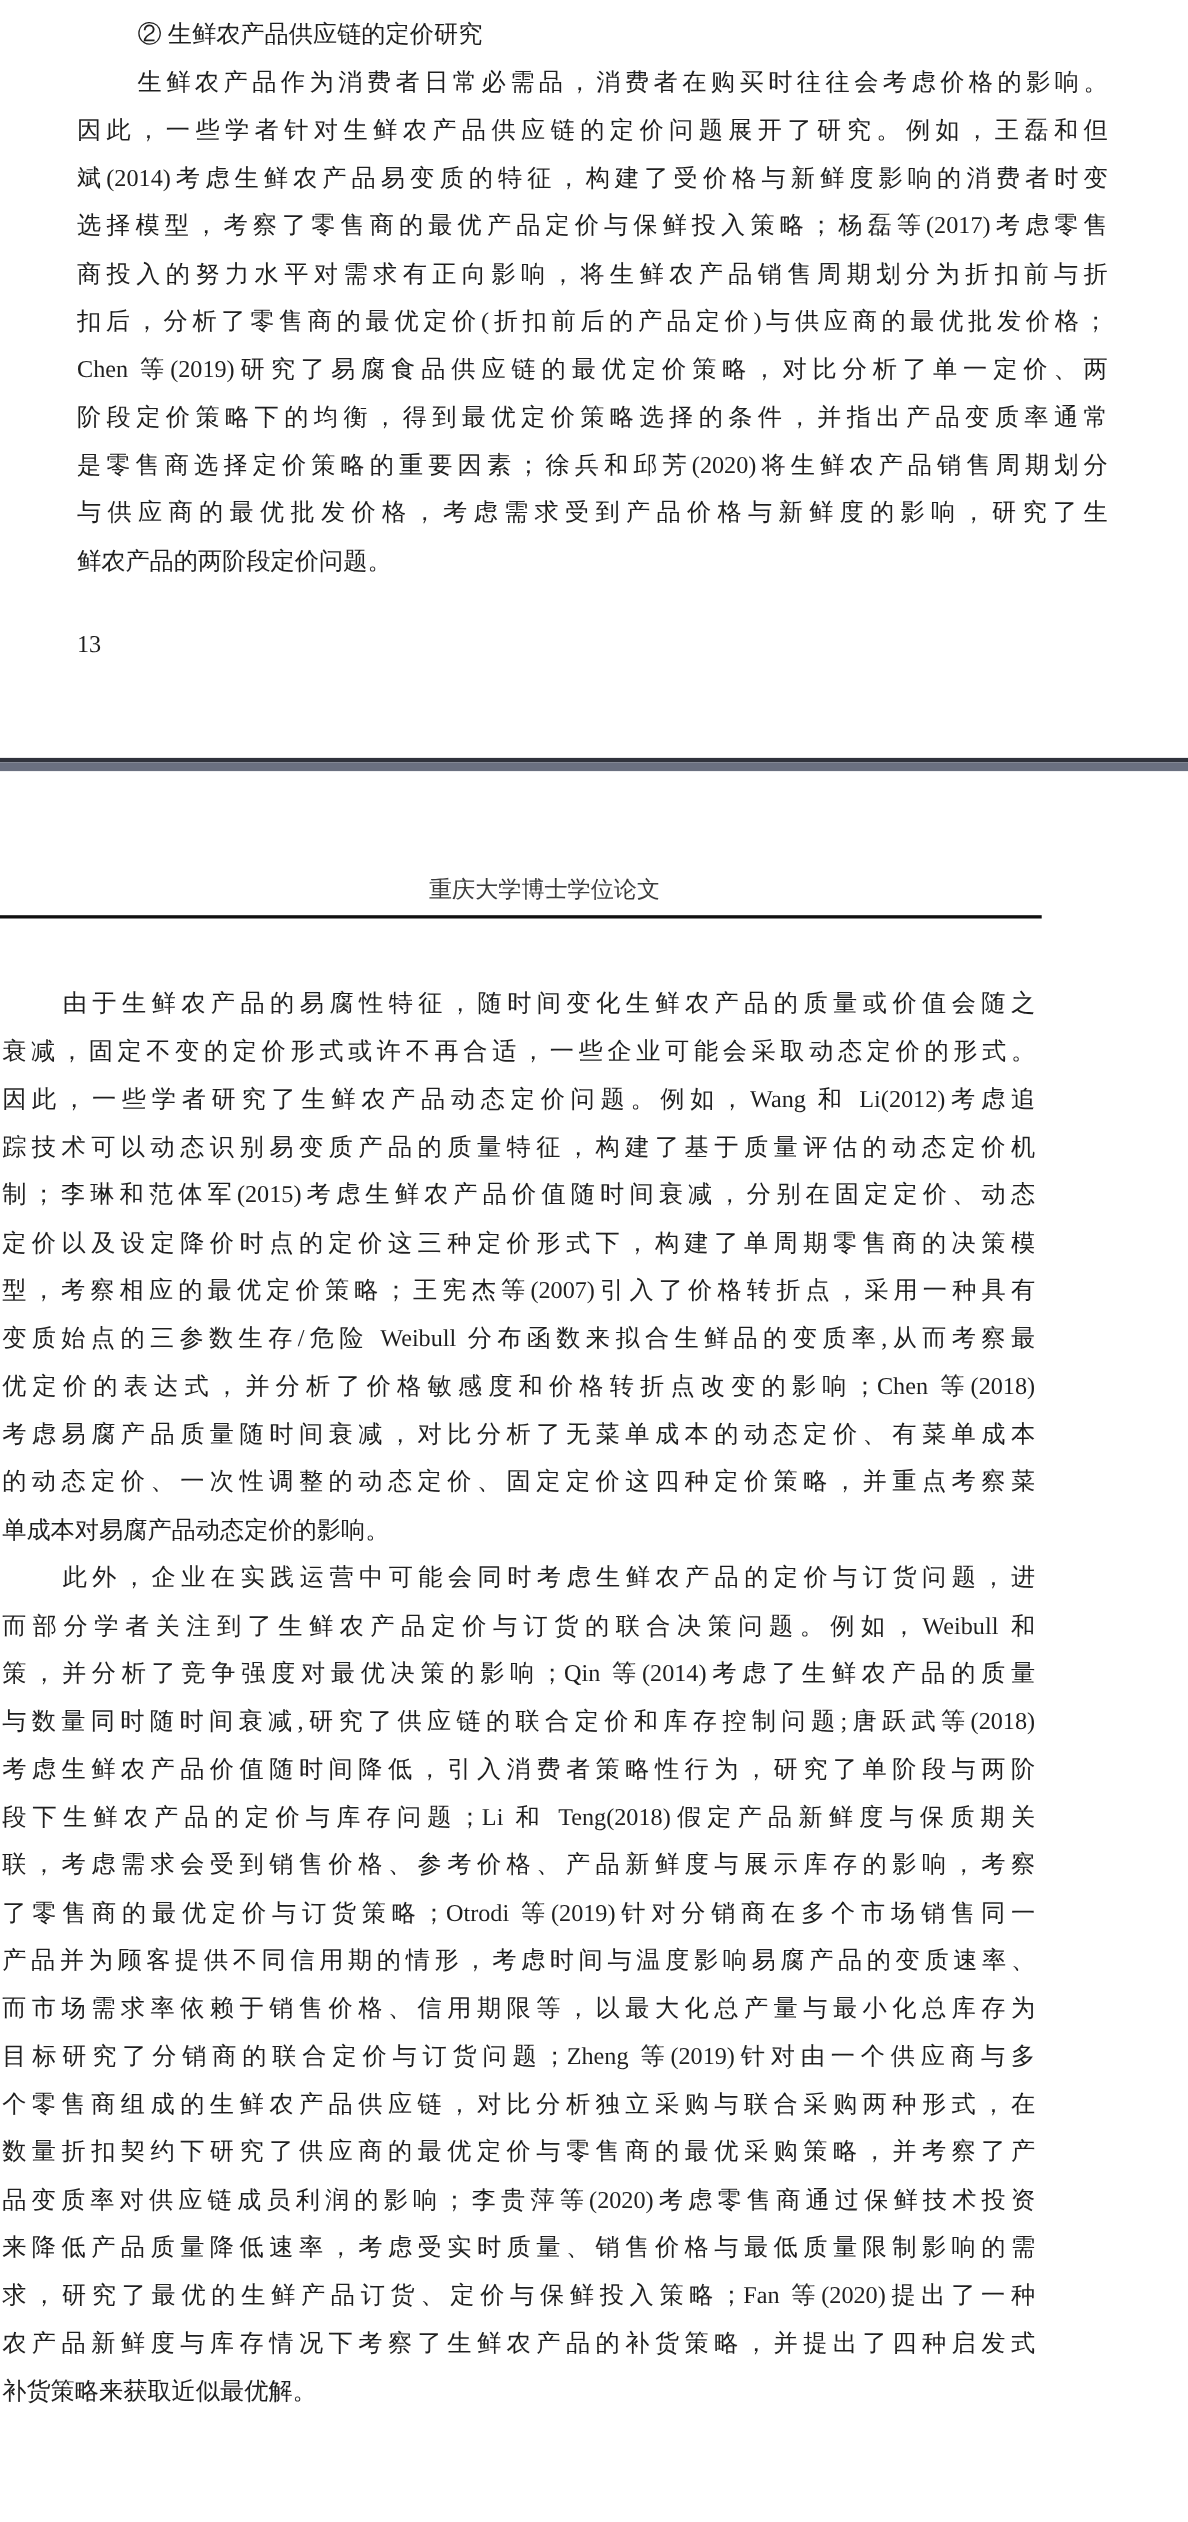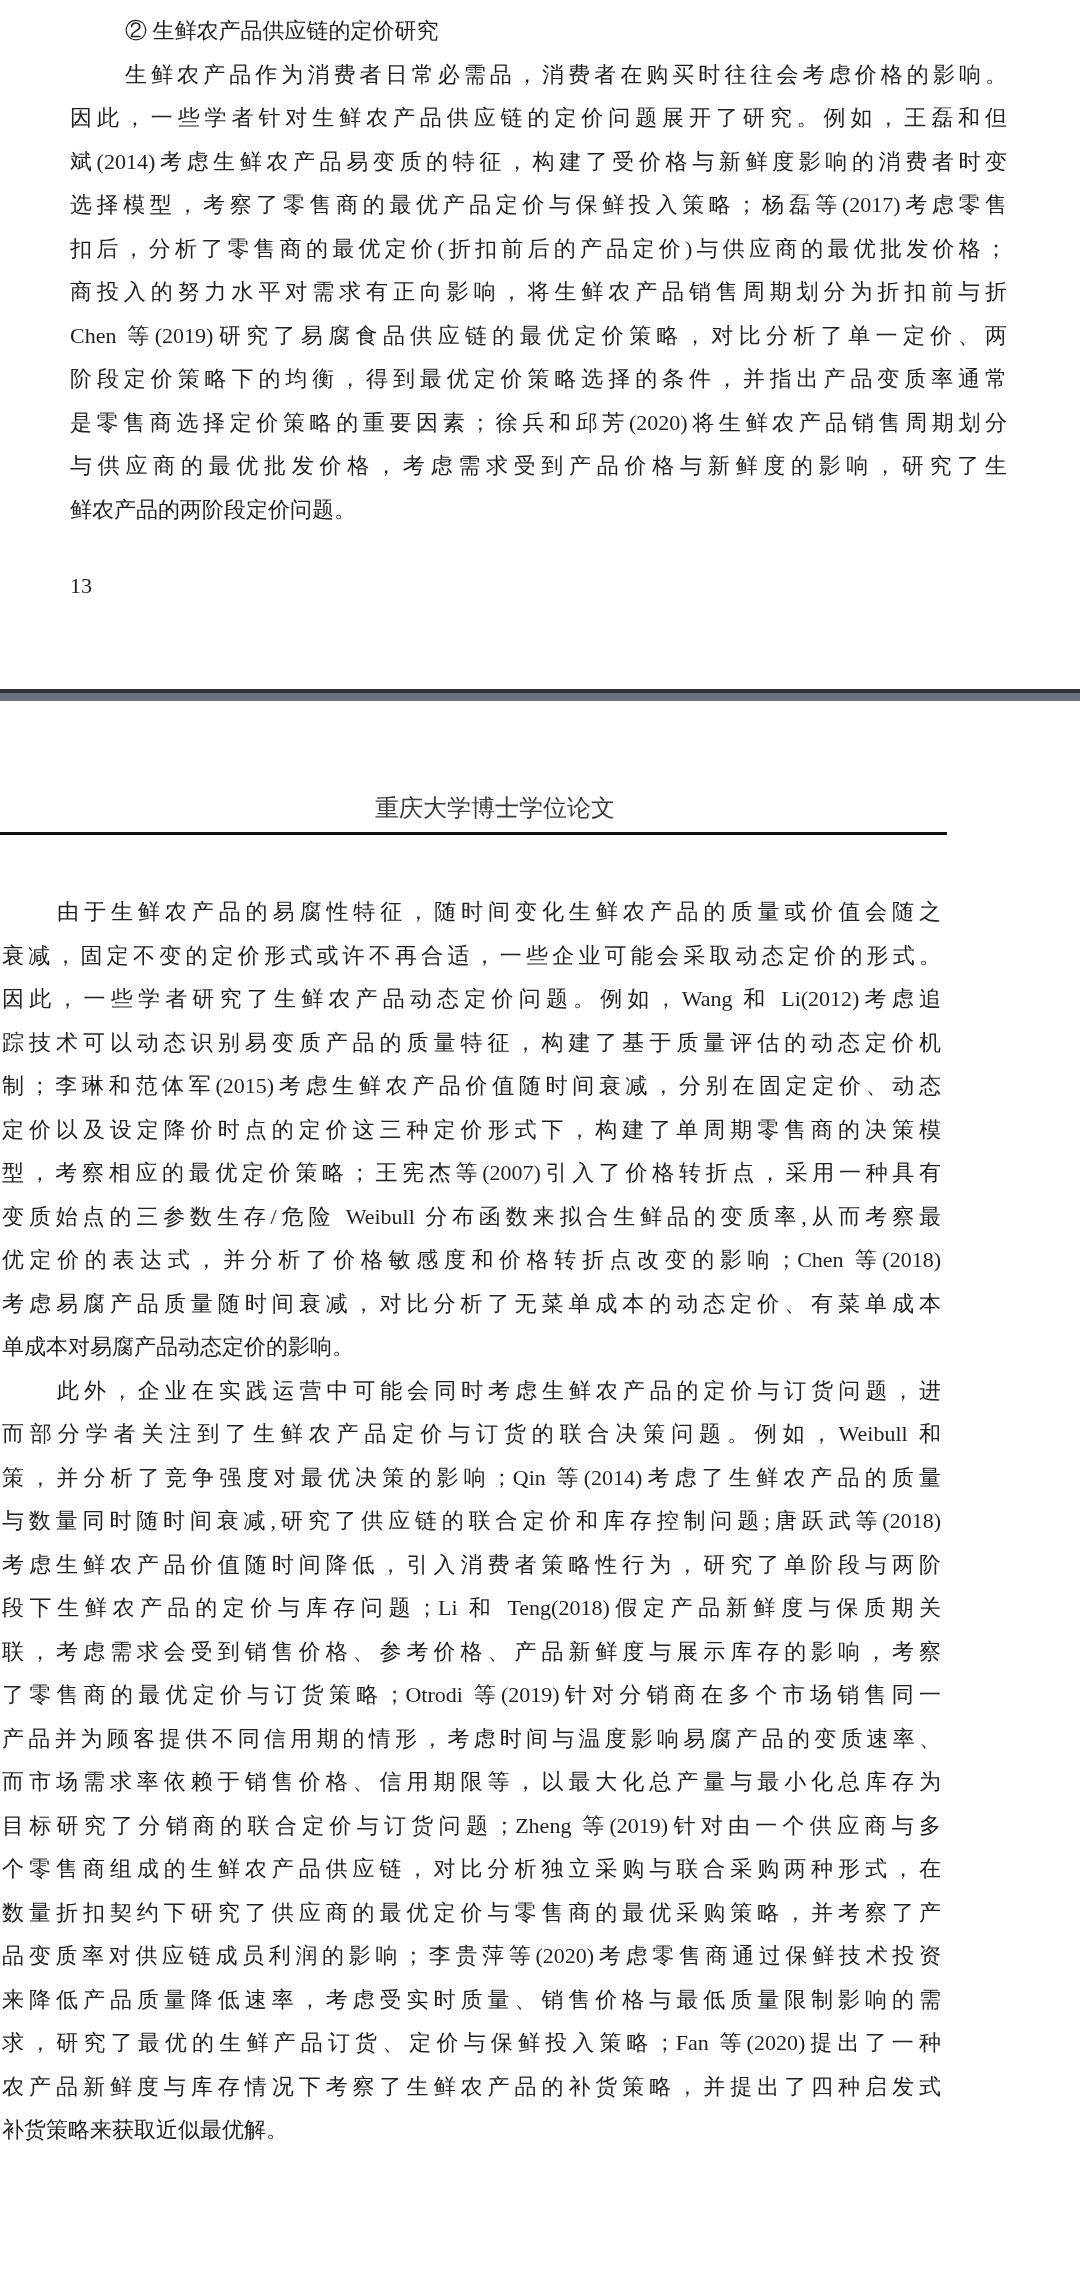--- a/index.html
+++ b/index.html
@@ -37,21 +37,21 @@
     text-align:left;font-size:22px;
   }
   
   .page-break{position:absolute;left:0;top:689px;width:1080px;}
   .pb-dark{height:4px;background:var(--divider-top,#30333c);}
   .pb-band{height:8px;background:var(--divider-band,#6a7080);}
   
   .running-header{
     position:absolute;left:0;top:787px;width:990px;
     height:43.5px;line-height:43.5px;
-    text-align:center;font-size:24px;
+    text-align:center;font-size:21px;
     color:var(--running-header-color,#3c3c3c);
   }
   .header-rule{
     position:absolute;left:0;top:832px;width:947px;height:3px;
     background:var(--rule-color,#101010);
   }
   .p2-body{left:2px;top:890px;width:939px;}
 </style>
 </head>
 <body>
@@ -59,22 +59,22 @@
 <div class="canvas">
 
   <section>
     <div class="textblock p1-body">
       <div class="line heading">② 生鲜农产品供应链的定价研究</div>
       <div>
           <div class="line indent">生鲜农产品作为消费者日常必需品，消费者在购买时往往会考虑价格的影响。</div>
           <div class="line">因此，一些学者针对生鲜农产品供应链的定价问题展开了研究。例如，王磊和但</div>
           <div class="line">斌(2014)考虑生鲜农产品易变质的特征，构建了受价格与新鲜度影响的消费者时变</div>
           <div class="line">选择模型，考察了零售商的最优产品定价与保鲜投入策略；杨磊等(2017)考虑零售</div>
+          <div class="line">商投入的努力水平对需求有正向影响，将生鲜农产品销售周期划分为折扣前与折</div>
           <div class="line">扣后，分析了零售商的最优定价(折扣前后的产品定价)与供应商的最优批发价格；</div>
-          <div class="line">商投入的努力水平对需求有正向影响，将生鲜农产品销售周期划分为折扣前与折</div>
           <div class="line">Chen 等(2019)研究了易腐食品供应链的最优定价策略，对比分析了单一定价、两</div>
           <div class="line">阶段定价策略下的均衡，得到最优定价策略选择的条件，并指出产品变质率通常</div>
           <div class="line">是零售商选择定价策略的重要因素；徐兵和邱芳(2020)将生鲜农产品销售周期划分</div>
           <div class="line">与供应商的最优批发价格，考虑需求受到产品价格与新鲜度的影响，研究了生</div>
           <div class="line para-end">鲜农产品的两阶段定价问题。</div>
         </div>
     </div>
     <div class="page-number">13</div>
   </section>
 
@@ -90,20 +90,21 @@
         <div class="line indent">由于生鲜农产品的易腐性特征，随时间变化生鲜农产品的质量或价值会随之</div>
         <div class="line">衰减，固定不变的定价形式或许不再合适，一些企业可能会采取动态定价的形式。</div>
         <div class="line">因此，一些学者研究了生鲜农产品动态定价问题。例如，Wang 和 Li(2012)考虑追</div>
         <div class="line">踪技术可以动态识别易变质产品的质量特征，构建了基于质量评估的动态定价机</div>
         <div class="line">制；李琳和范体军(2015)考虑生鲜农产品价值随时间衰减，分别在固定定价、动态</div>
         <div class="line">定价以及设定降价时点的定价这三种定价形式下，构建了单周期零售商的决策模</div>
         <div class="line">型，考察相应的最优定价策略；王宪杰等(2007)引入了价格转折点，采用一种具有</div>
         <div class="line">变质始点的三参数生存/危险 Weibull 分布函数来拟合生鲜品的变质率,从而考察最</div>
         <div class="line">优定价的表达式，并分析了价格敏感度和价格转折点改变的影响；Chen 等(2018)</div>
         <div class="line">考虑易腐产品质量随时间衰减，对比分析了无菜单成本的动态定价、有菜单成本</div>
+        <div class="line">的动态定价、一次性调整的动态定价、固定定价这四种定价策略，并重点考察菜</div>
         <div class="line para-end">单成本对易腐产品动态定价的影响。</div>
         <div class="line indent">此外，企业在实践运营中可能会同时考虑生鲜农产品的定价与订货问题，进</div>
         <div class="line">而部分学者关注到了生鲜农产品定价与订货的联合决策问题。例如，Weibull 和</div>
         <div class="line">策，并分析了竞争强度对最优决策的影响；Qin 等(2014)考虑了生鲜农产品的质量</div>
         <div class="line">与数量同时随时间衰减,研究了供应链的联合定价和库存控制问题;唐跃武等(2018)</div>
         <div class="line">考虑生鲜农产品价值随时间降低，引入消费者策略性行为，研究了单阶段与两阶</div>
         <div class="line">段下生鲜农产品的定价与库存问题；Li 和 Teng(2018)假定产品新鲜度与保质期关</div>
         <div class="line">联，考虑需求会受到销售价格、参考价格、产品新鲜度与展示库存的影响，考察</div>
         <div class="line">了零售商的最优定价与订货策略；Otrodi 等(2019)针对分销商在多个市场销售同一</div>
         <div class="line">产品并为顾客提供不同信用期的情形，考虑时间与温度影响易腐产品的变质速率、</div>

